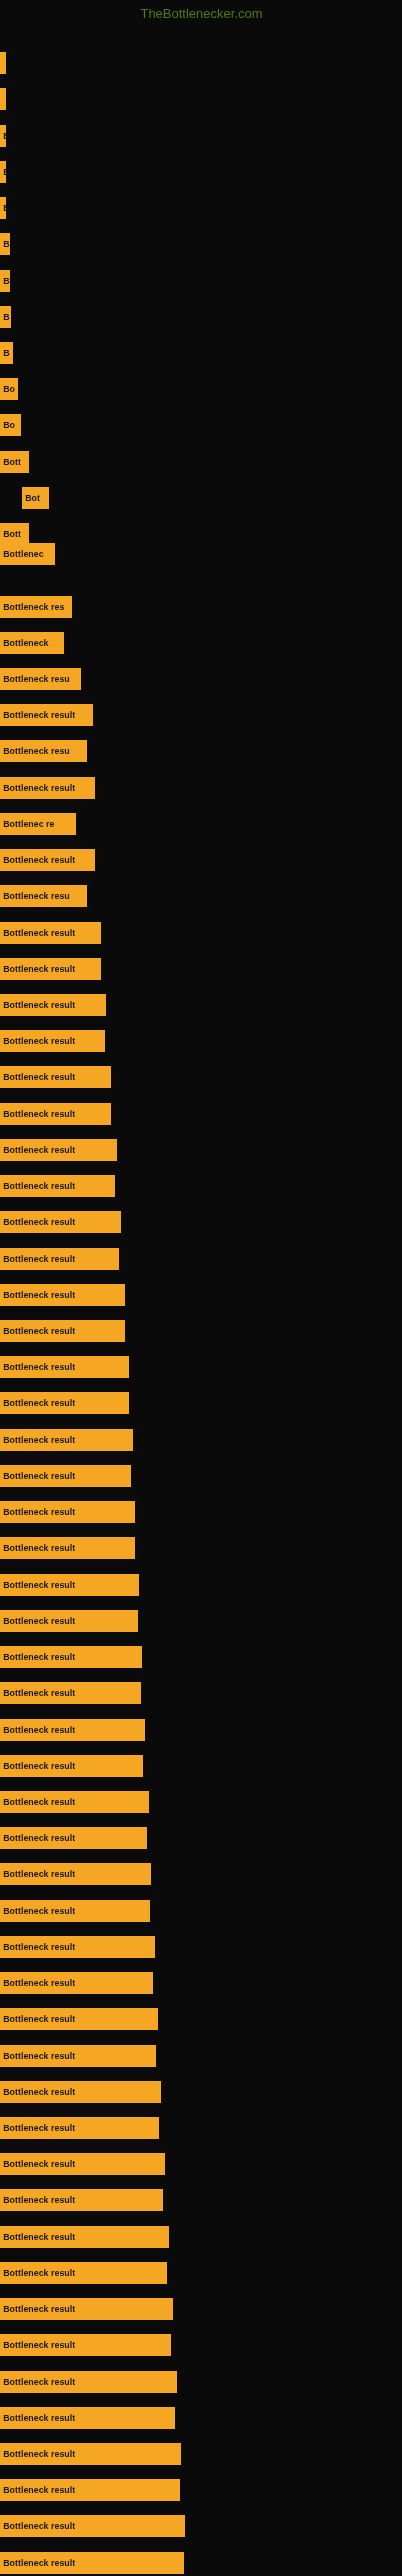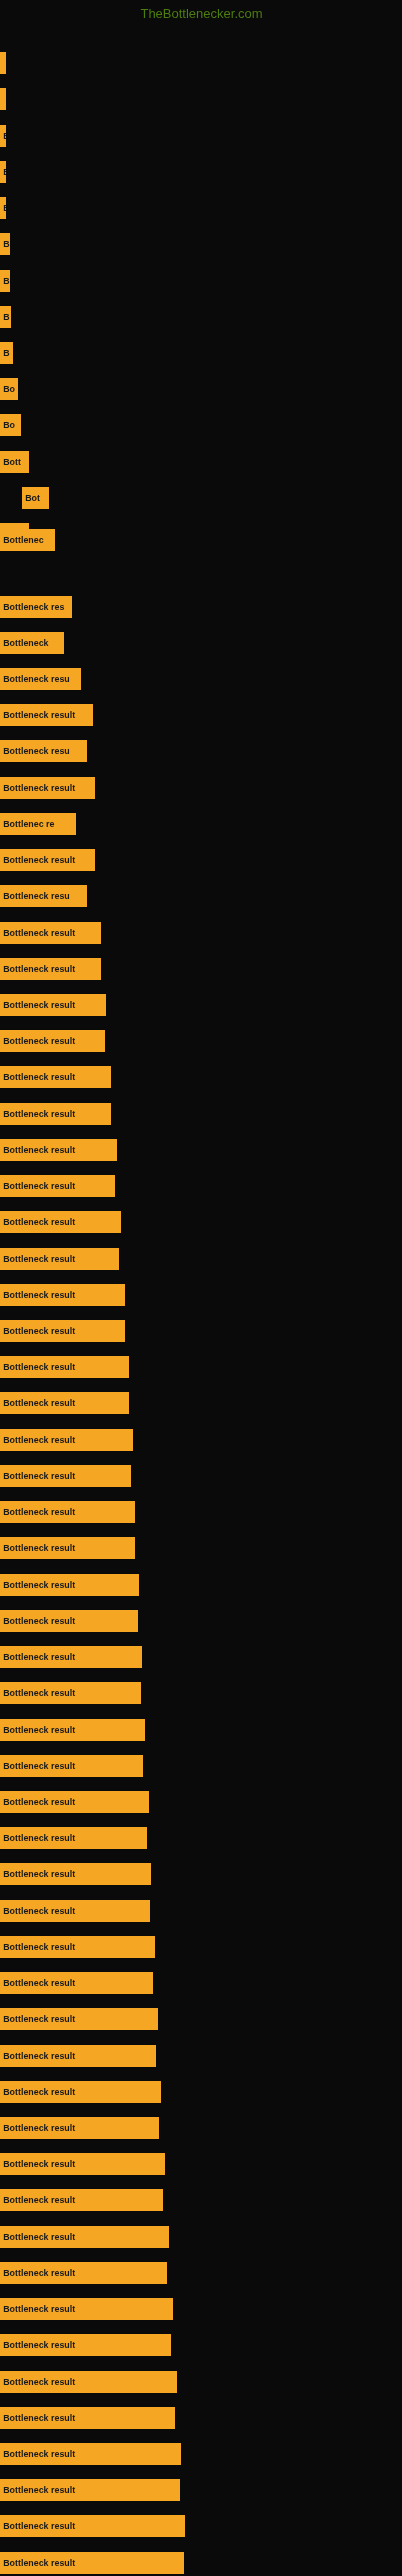--- a/index.html
+++ b/index.html
@@ -124,21 +124,21 @@
     <div class="bar-row" style="top: 459px; left: 0px; margin-left: 22px;">
       <div class="bar" style="width: 27px;">
         <span class="bar-label">Bot</span>
       </div>
     </div>
     <div class="bar-row" style="top: 495px; left: 0px;">
       <div class="bar" style="width: 29px;">
         <span class="bar-label">Bott</span>
       </div>
     </div>
-    <div class="bar-row" style="top: 501px; left: 0px;">
+    <div class="bar-row" style="top: 515px; left: 0px;">
       <div class="bar" style="width: 55px;">
         <span class="bar-label">Bottlenec</span>
       </div>
     </div>
     <div class="bar-row" style="top: 568px; left: 0px;">
       <div class="bar" style="width: 72px;">
         <span class="bar-label">Bottleneck res</span>
       </div>
     </div>
     <div class="bar-row" style="top: 604px; left: 0px;">

